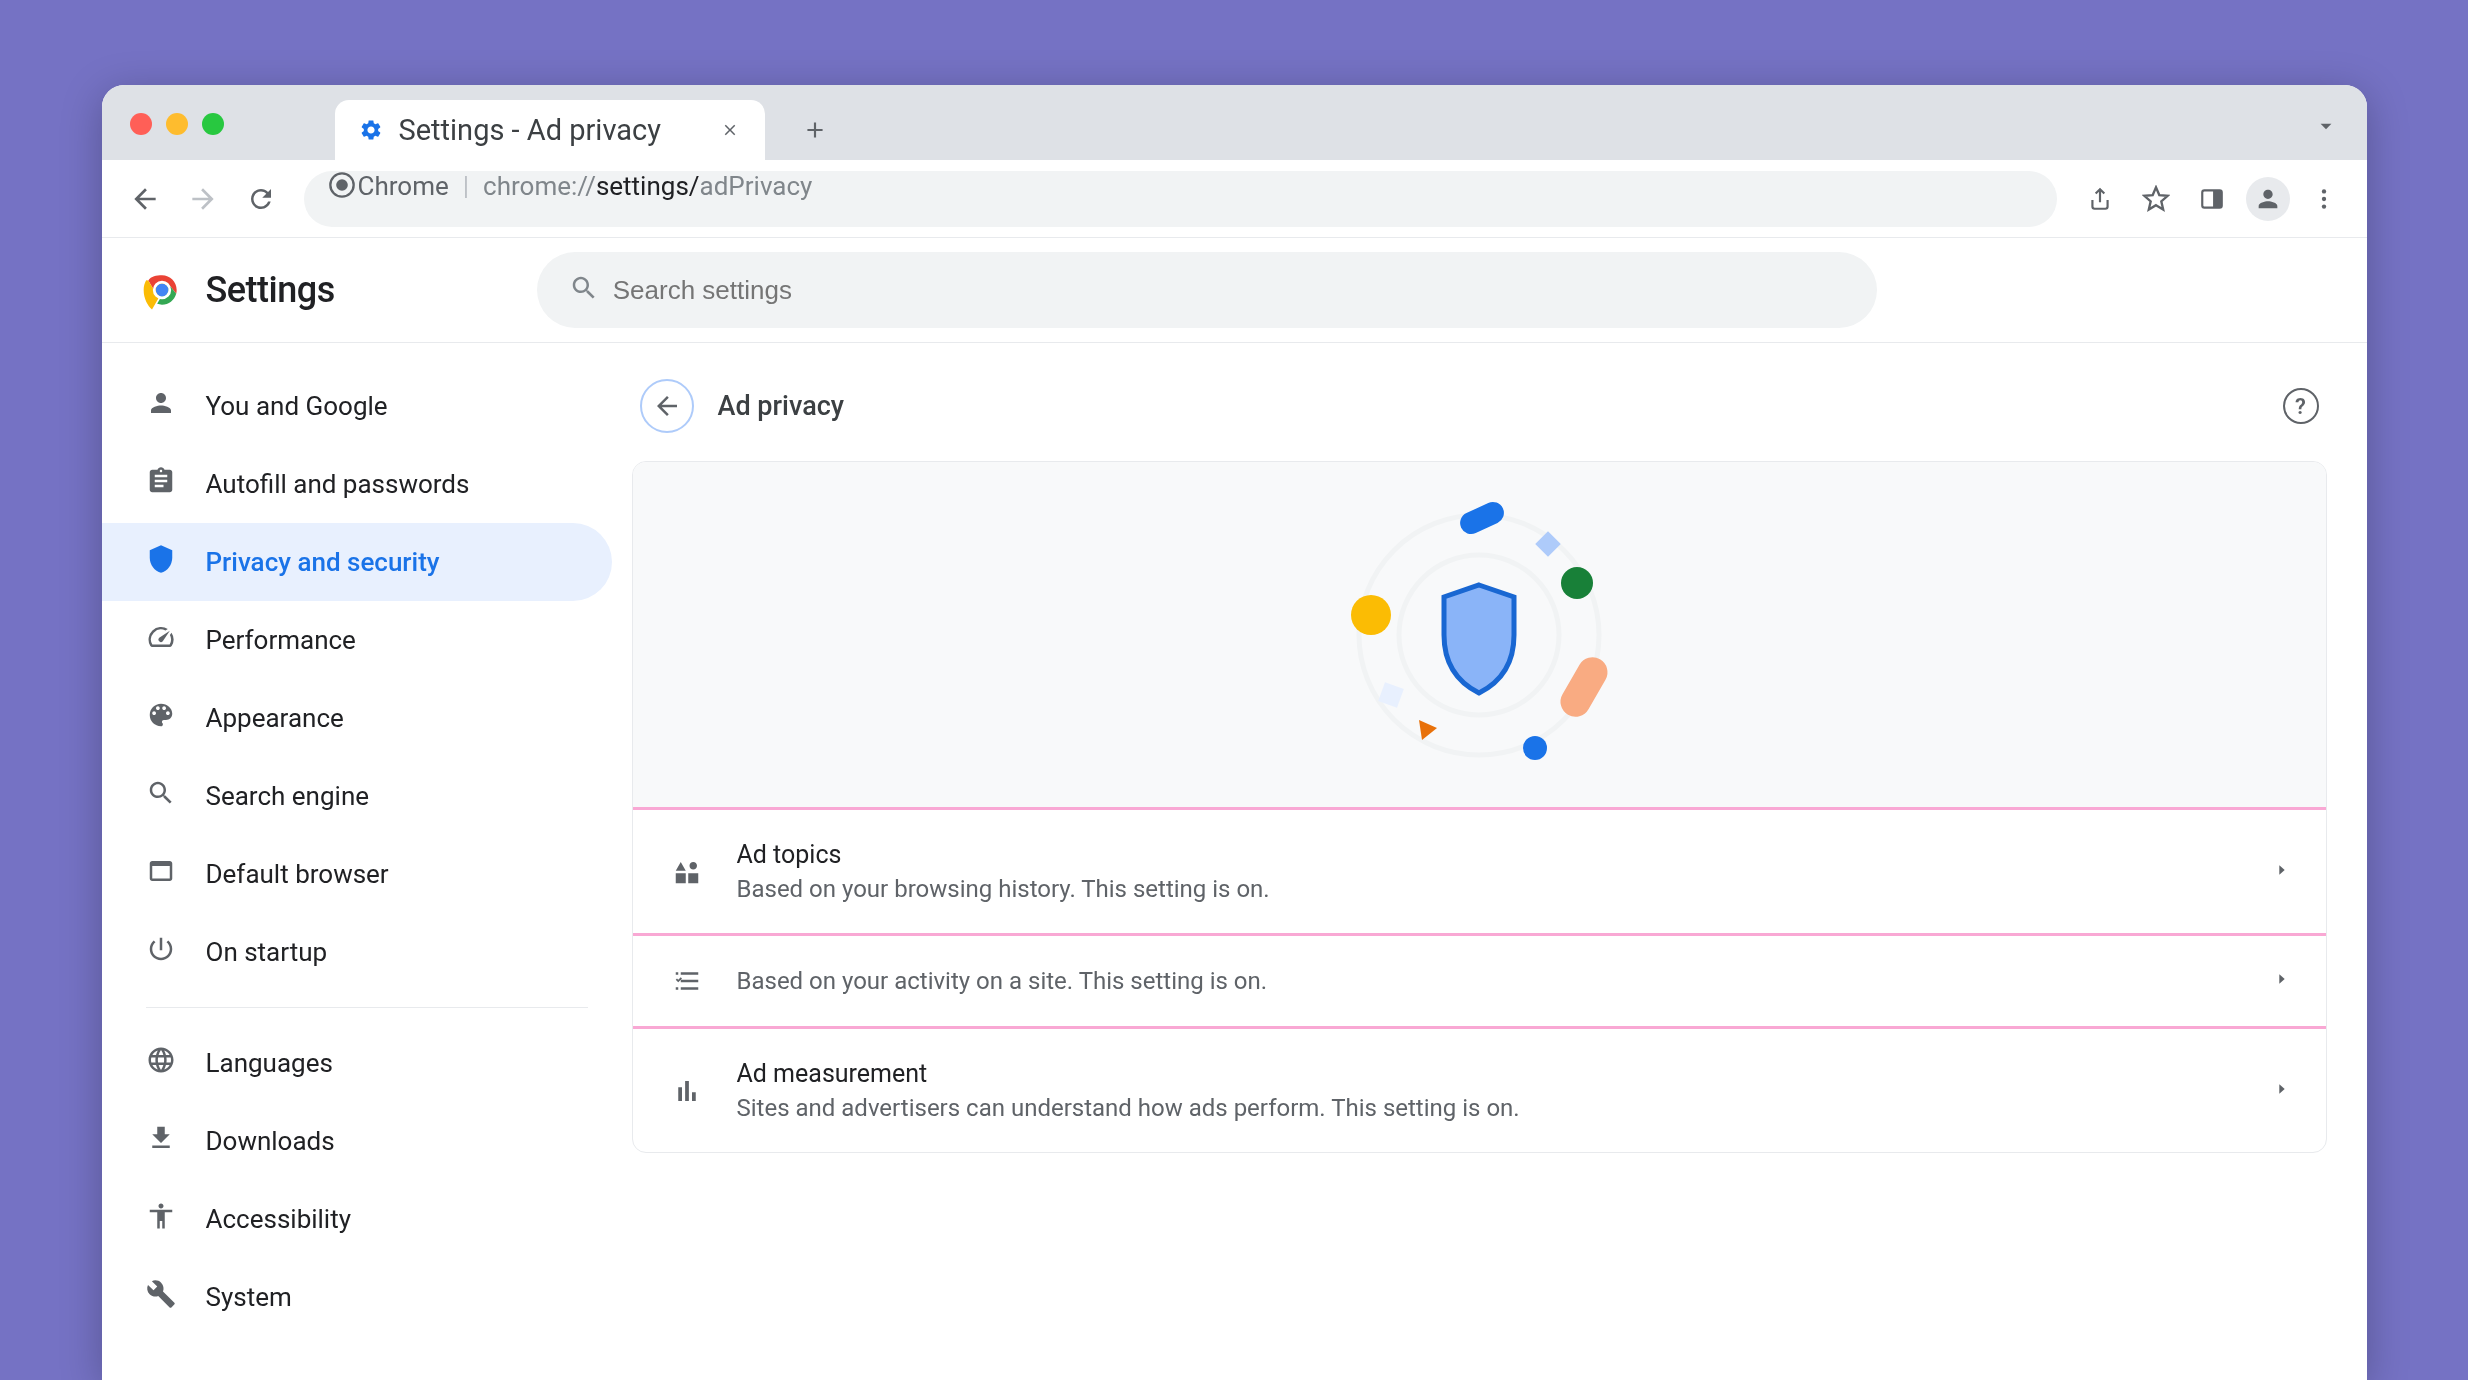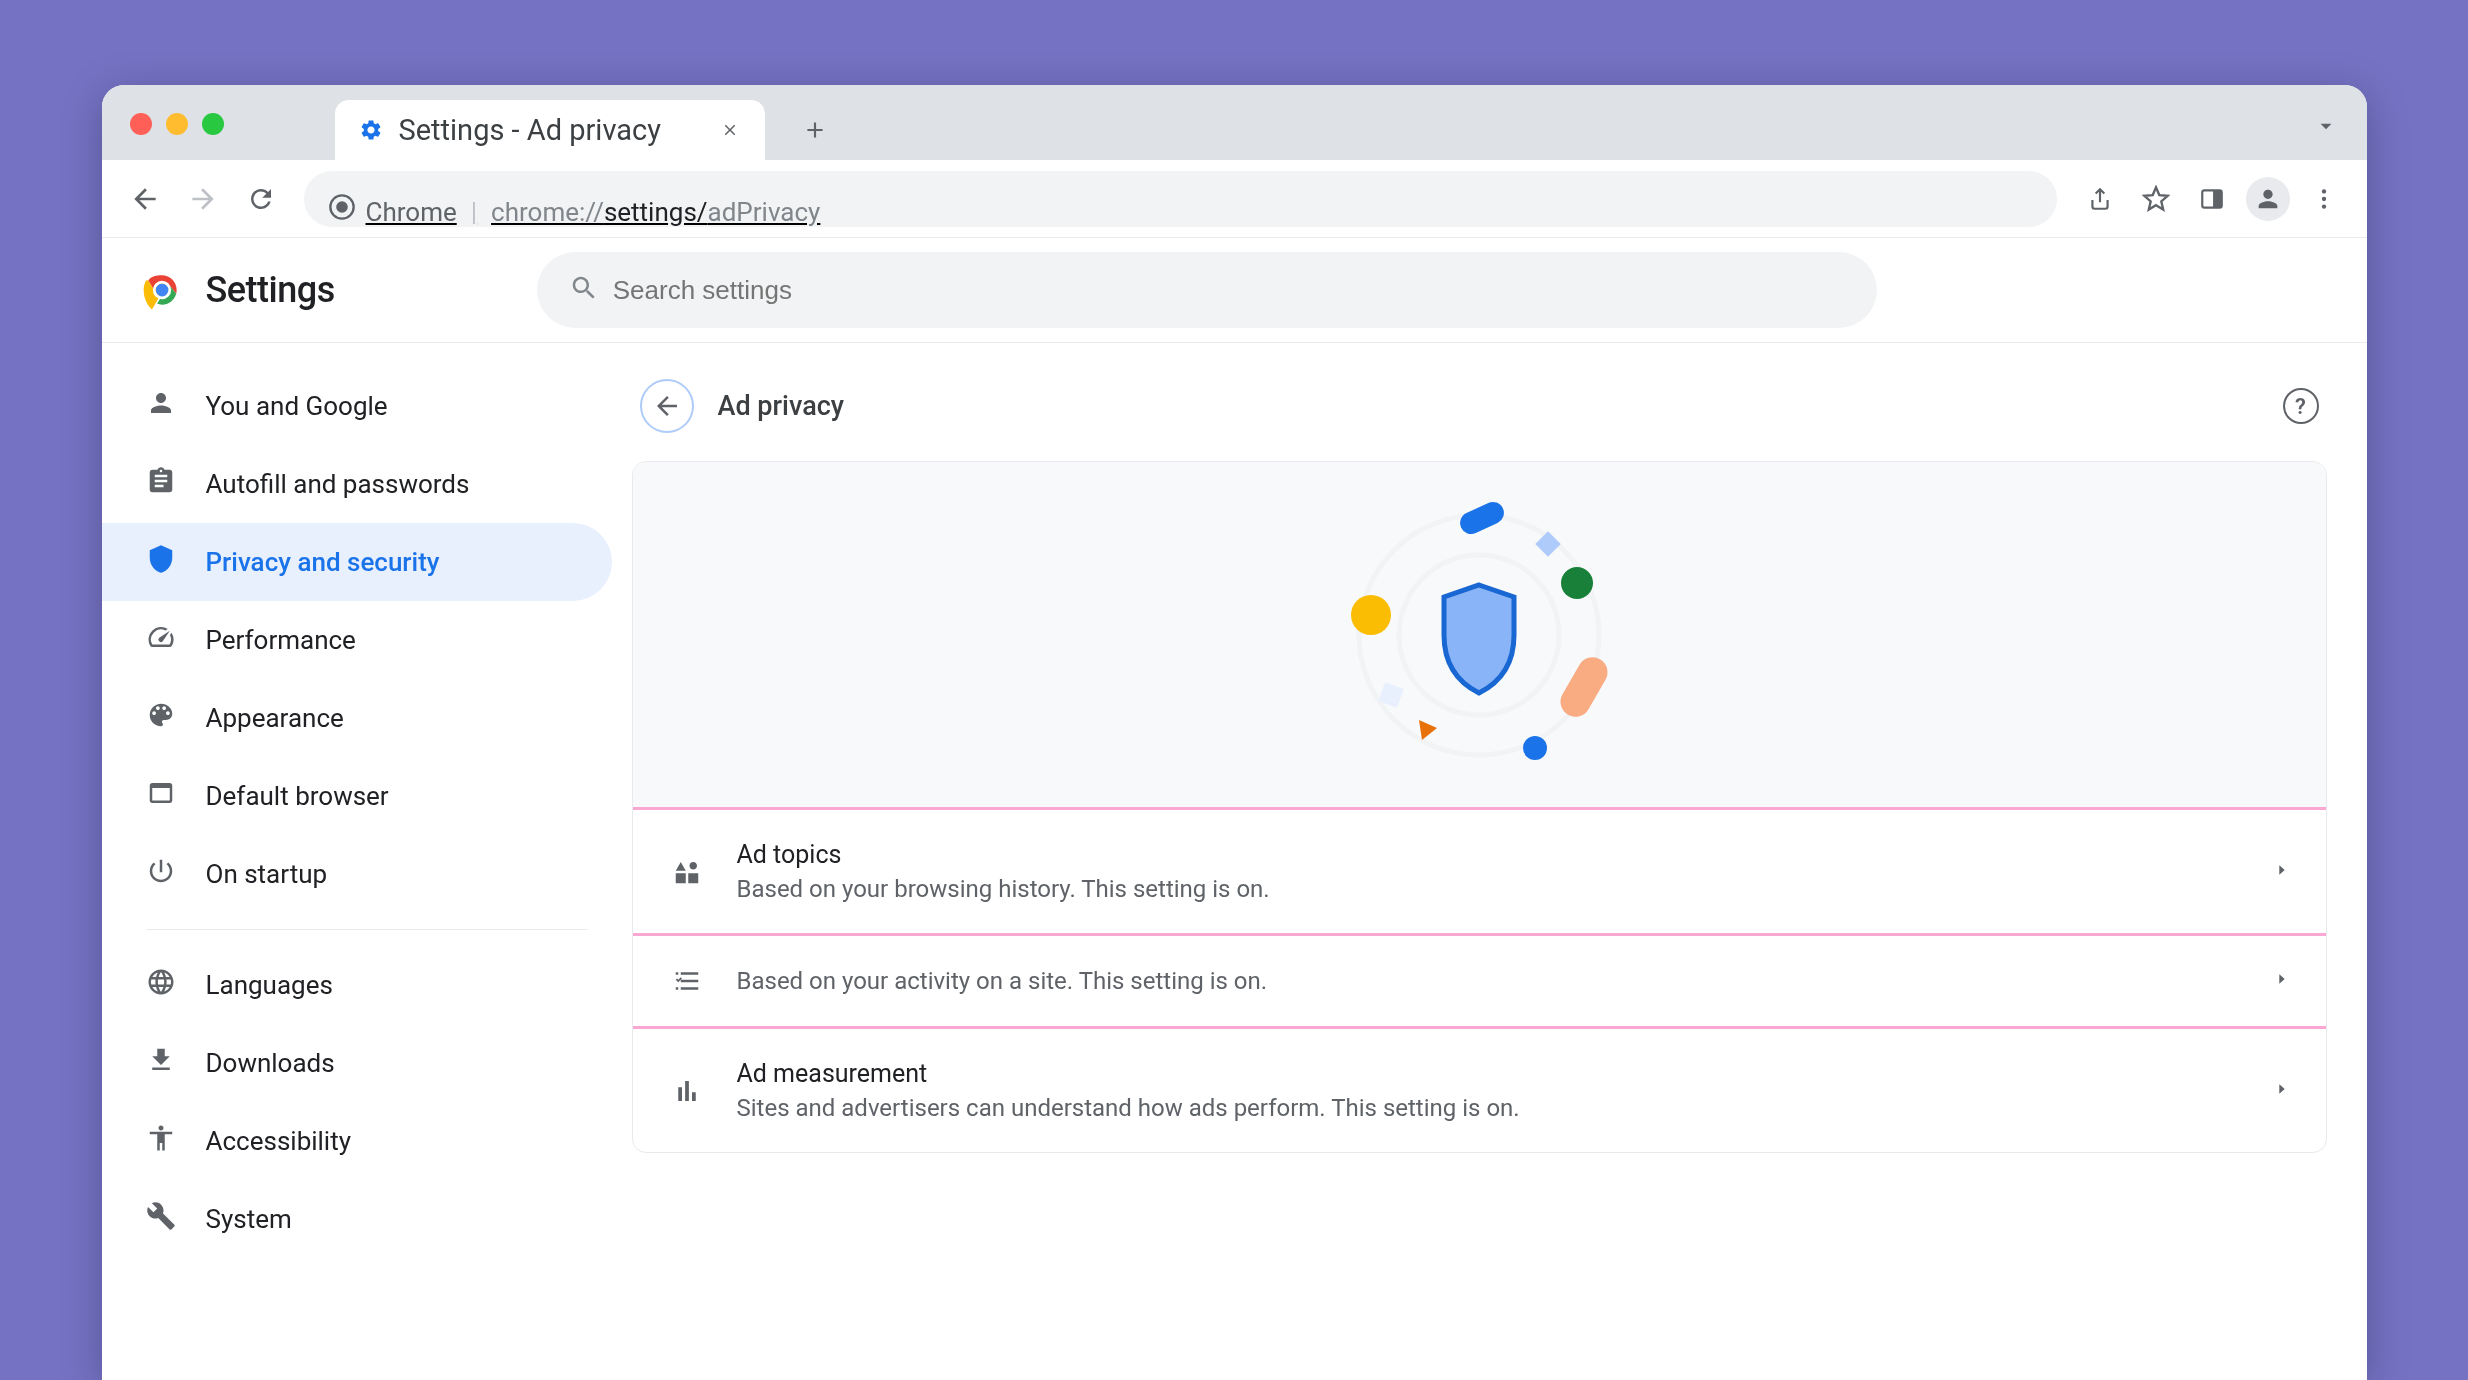--- a/index.html
+++ b/index.html
@@ -63,26 +63,25 @@
   border-bottom: 1px solid #e8eaed;
 }
 .tb-btn { width: 50px; height: 50px; display: flex; align-items: center; justify-content: center; color: #5f6368; border-radius: 50%; cursor: pointer; }
 .tb-btn.disabled { color: #bdc1c6; }
 .address-bar {
   flex: 1;
   background: #f1f3f4;
   border-radius: 40px;
   height: 56px;
   display: flex;
-  align-items: flex-end;
+  align-items: flex-start;
   padding: 0 24px;
-  gap: 10px;
+  gap: 2px;
   margin: 0 10px;
   font-size: 26px;
-  text-decoration: underline;
 }
 .address-text { display: flex; align-items: center; gap: 14px; }
 .address-prefix { color: #5f6368; }
 .address-path-dim { color: #80868b; }
 .address-path { color: #202124; }
 .address-sep { color: #bdc1c6; font-size: 26px; }
 .tb-right { display: flex; align-items: center; gap: 6px; }
 .avatar-circle { width: 44px; height: 44px; border-radius: 50%; background: #e8eaed; display: flex; align-items: center; justify-content: center; }
 
 .content { display: flex; height: 1142px; }
@@ -306,20 +305,26 @@
             <span>Performance</span>
           </div>
           <div class="sidebar-item">
             <span class="sic"><svg width="30" height="30" viewBox="0 0 24 24">
                   <path fill="currentColor" d="M12 3c-4.97 0-9 4.03-9 9s4.03 9 9 9c.83 0 1.5-.67 1.5-1.5 0-.39-.15-.74-.39-1.01-.23-.26-.38-.61-.38-.99 0-.83.67-1.5 1.5-1.5H16c2.76 0 5-2.24 5-5 0-4.42-4.03-8-9-8zm-5.5 9c-.83 0-1.5-.67-1.5-1.5S5.67 9 6.5 9 8 9.67 8 10.5 7.33 12 6.5 12zm3-4C8.67 8 8 7.33 8 6.5S8.67 5 9.5 5s1.5.67 1.5 1.5S10.33 8 9.5 8zm5 0c-.83 0-1.5-.67-1.5-1.5S13.67 5 14.5 5s1.5.67 1.5 1.5S15.33 8 14.5 8zm3 4c-.83 0-1.5-.67-1.5-1.5S16.67 9 17.5 9s1.5.67 1.5 1.5-.67 1.5-1.5 1.5z"></path>
                 </svg></span>
             <span>Appearance</span>
           </div>
           <div class="sidebar-item">
             <span class="sic"><svg width="30" height="30" viewBox="0 0 24 24">
+                  <path fill="currentColor" d="M15.5 14h-.79l-.28-.27C15.41 12.59 16 11.11 16 9.5 16 5.91 13.09 3 9.5 3S3 5.91 3 9.5 5.91 16 9.5 16c1.61 0 3.09-.59 4.23-1.57l.27.28v.79l5 4.99L20.49 19l-4.99-5zm-6 0C7.01 14 5 11.99 5 9.5S7.01 5 9.5 5 14 7.01 14 9.5 11.99 14 9.5 14z"></path>
+                </svg></span>
+            <span>Search engine</span>
+          </div>
+          <div class="sidebar-item">
+            <span class="sic"><svg width="30" height="30" viewBox="0 0 24 24">
                   <path fill="currentColor" d="M19 4H5c-1.11 0-2 .9-2 2v12c0 1.1.89 2 2 2h14c1.1 0 2-.9 2-2V6c0-1.1-.89-2-2-2zm0 14H5V8h14v10z"></path>
                 </svg></span>
             <span>Default browser</span>
           </div>
           <div class="sidebar-item">
             <span class="sic"><svg width="30" height="30" viewBox="0 0 24 24">
                   <path fill="currentColor" d="M13 3h-2v10h2V3zm4.83 2.17l-1.42 1.42C17.99 7.86 19 9.81 19 12c0 3.87-3.13 7-7 7s-7-3.13-7-7c0-2.19 1.01-4.14 2.58-5.42L6.17 5.17C4.23 6.82 3 9.26 3 12c0 4.97 4.03 9 9 9s9-4.03 9-9c0-2.74-1.23-5.18-3.17-6.83z"></path>
                 </svg></span>
             <span>On startup</span>
           </div>

